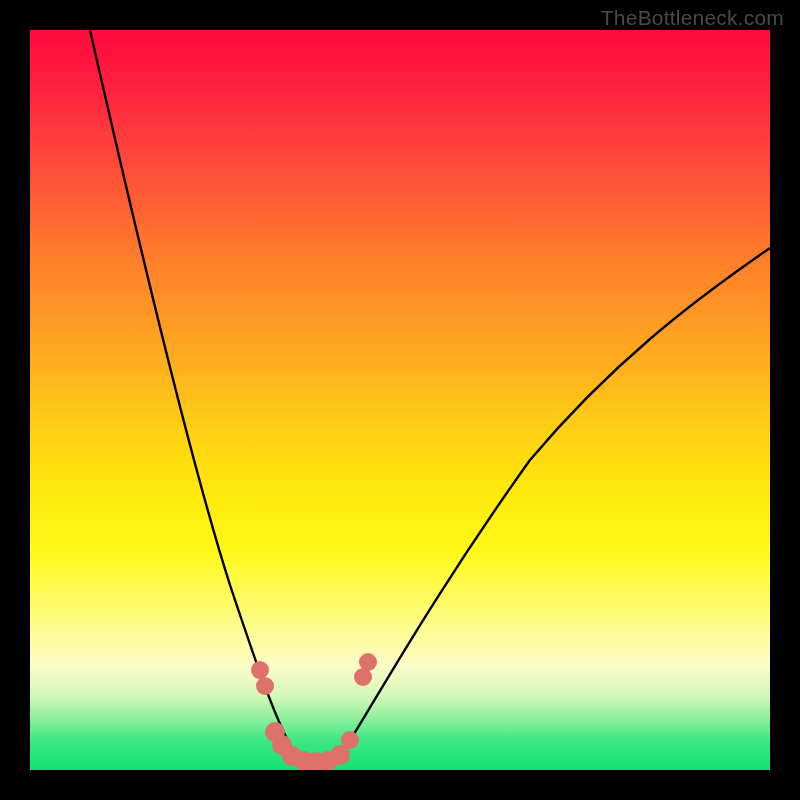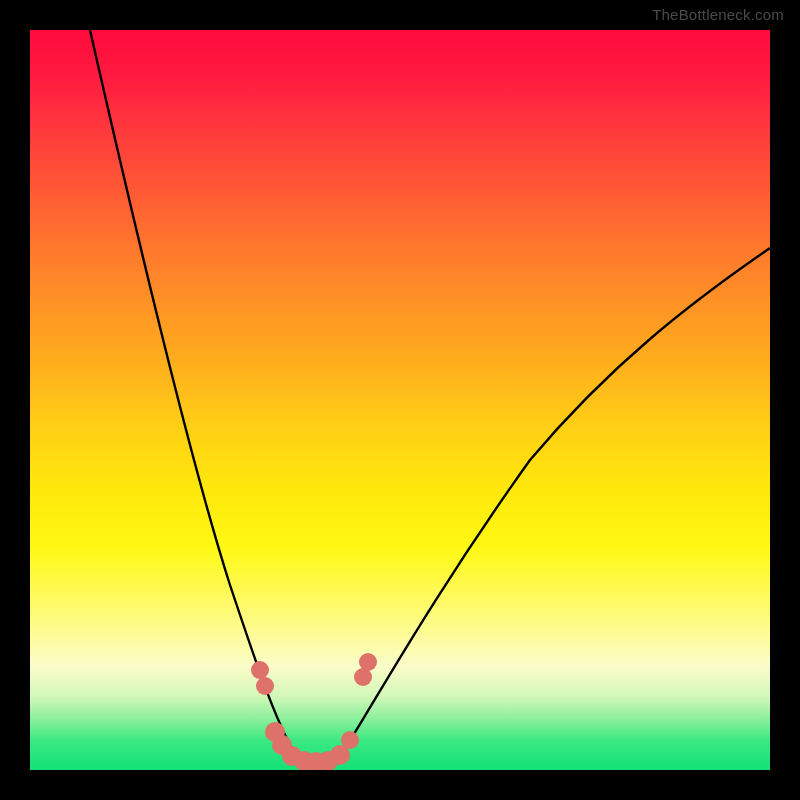--- a/index.html
+++ b/index.html
@@ -45,21 +45,21 @@
       #8ef09c 93%,
       #3de882 96%,
       #11e176 100%
     );
   }
   .watermark {
     position: absolute;
     top: 6px;
     right: 16px;
     color: #4a4a4a;
-    font-size: 15px;
+    font-size: 21px;
     font-weight: 400;
     letter-spacing: 0.2px;
     user-select: none;
     text-align: center;
   }
   svg.curves {
     position: absolute;
     inset: 0;
   }
   .curve {

